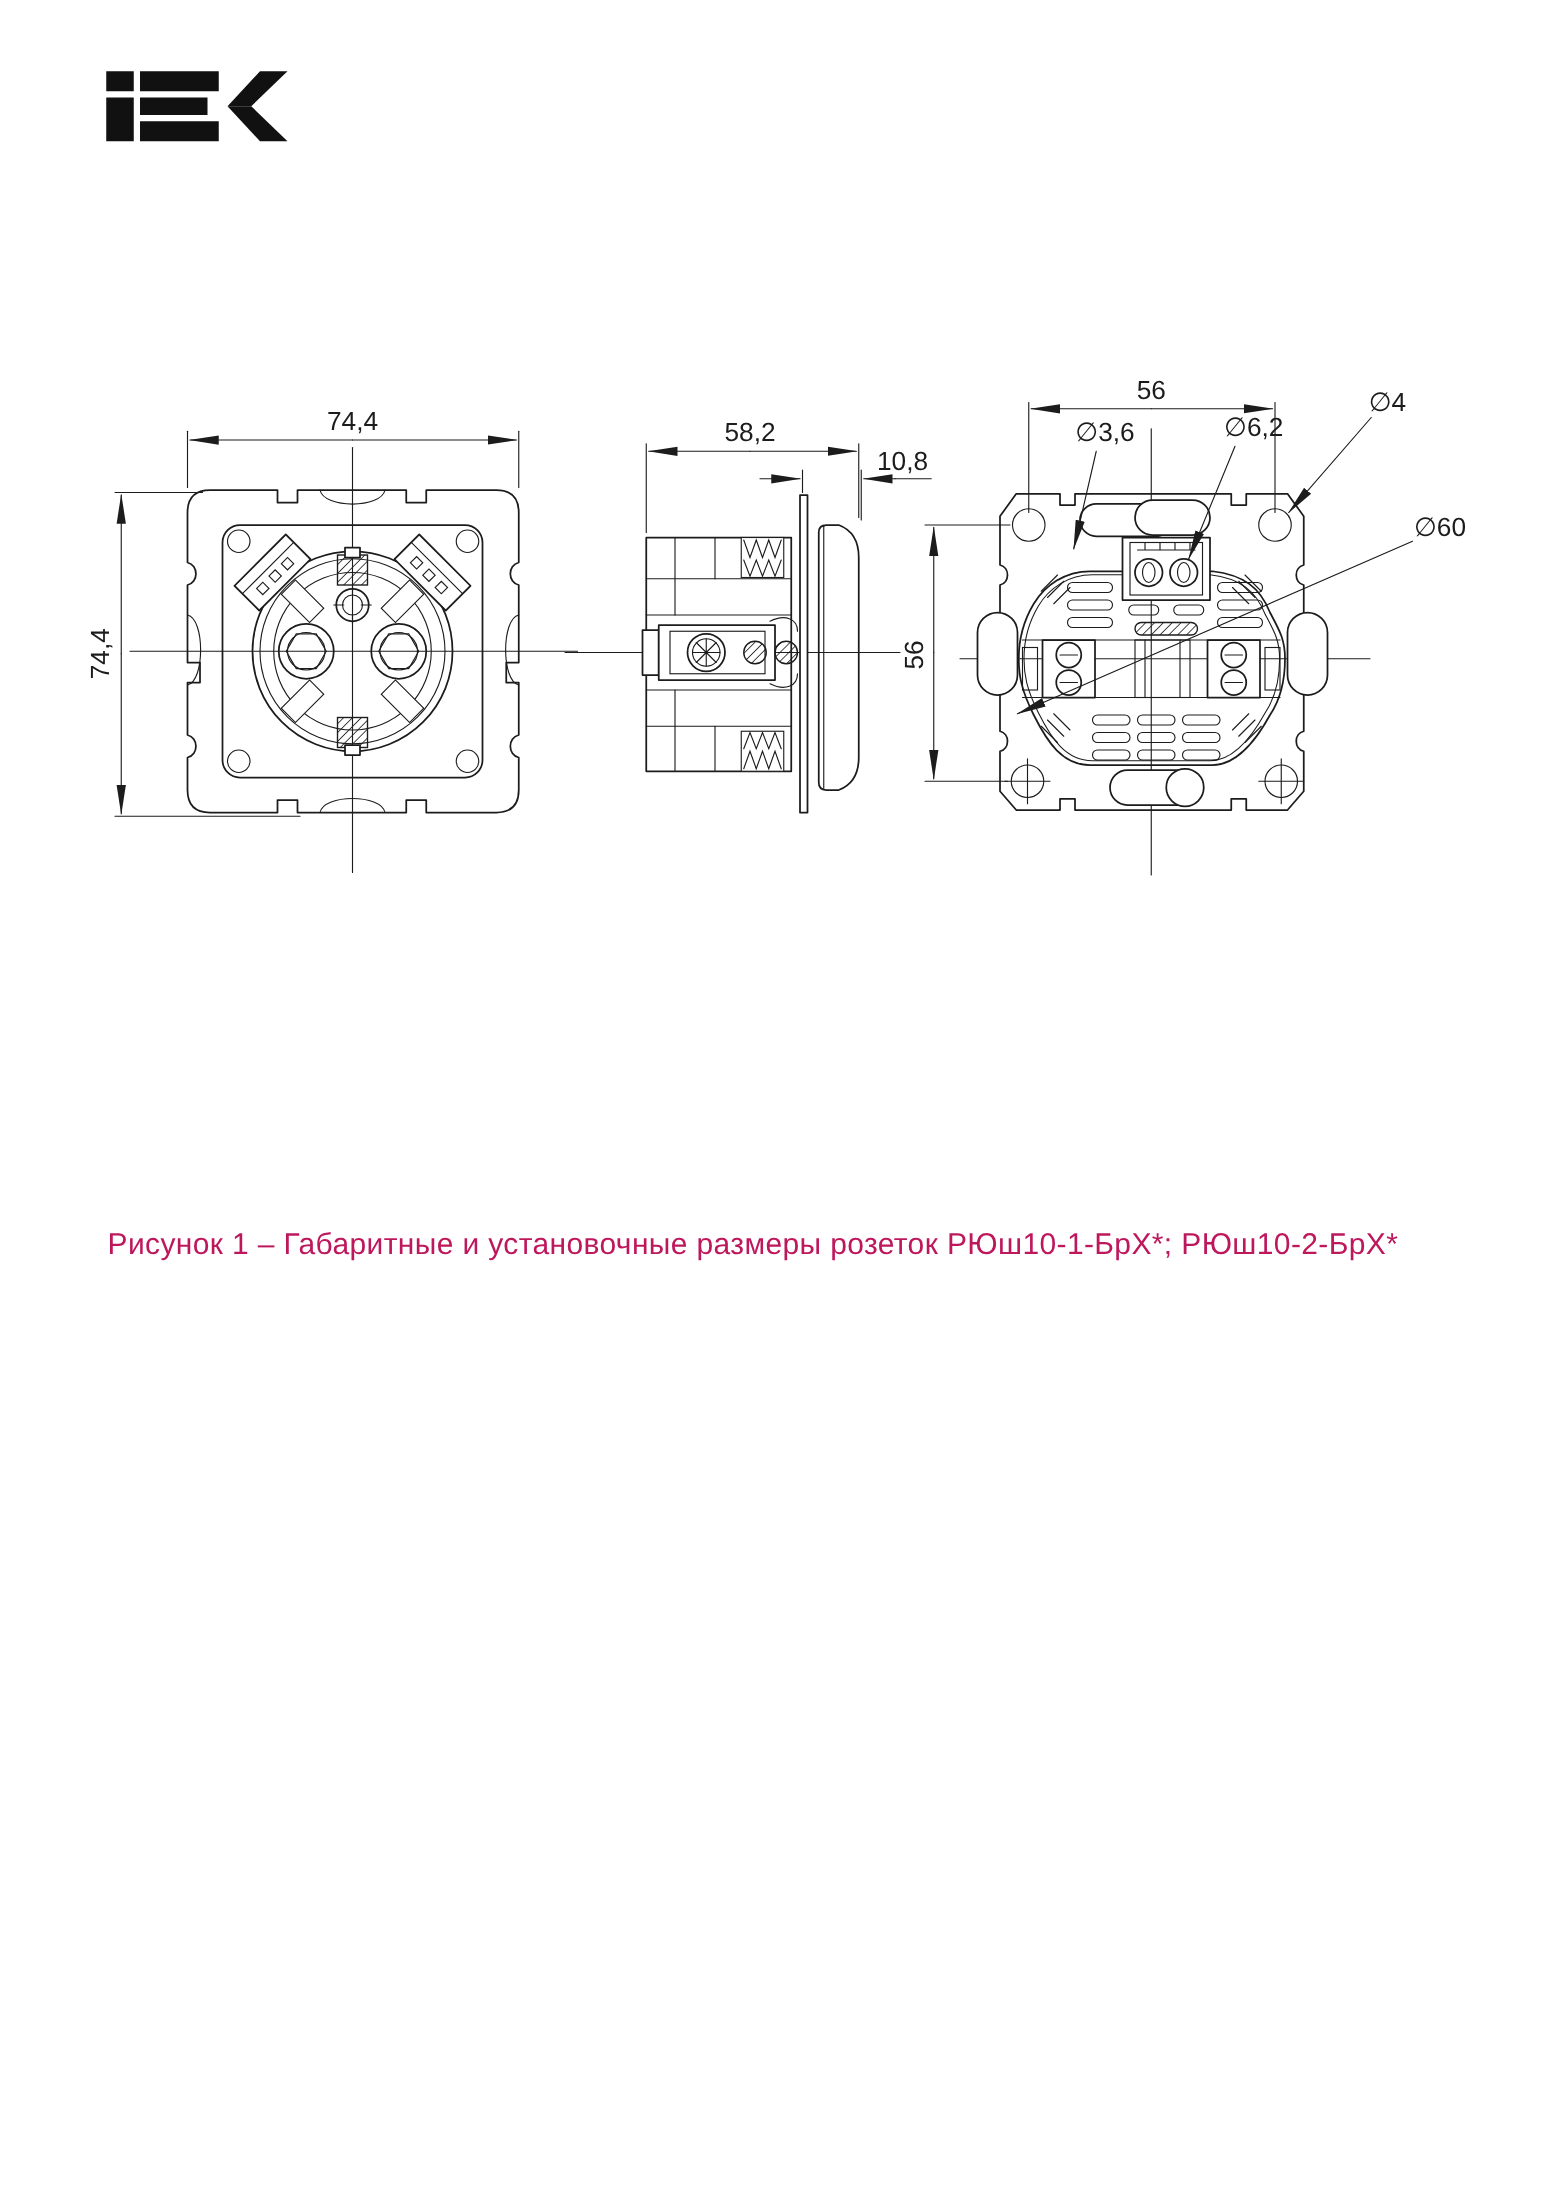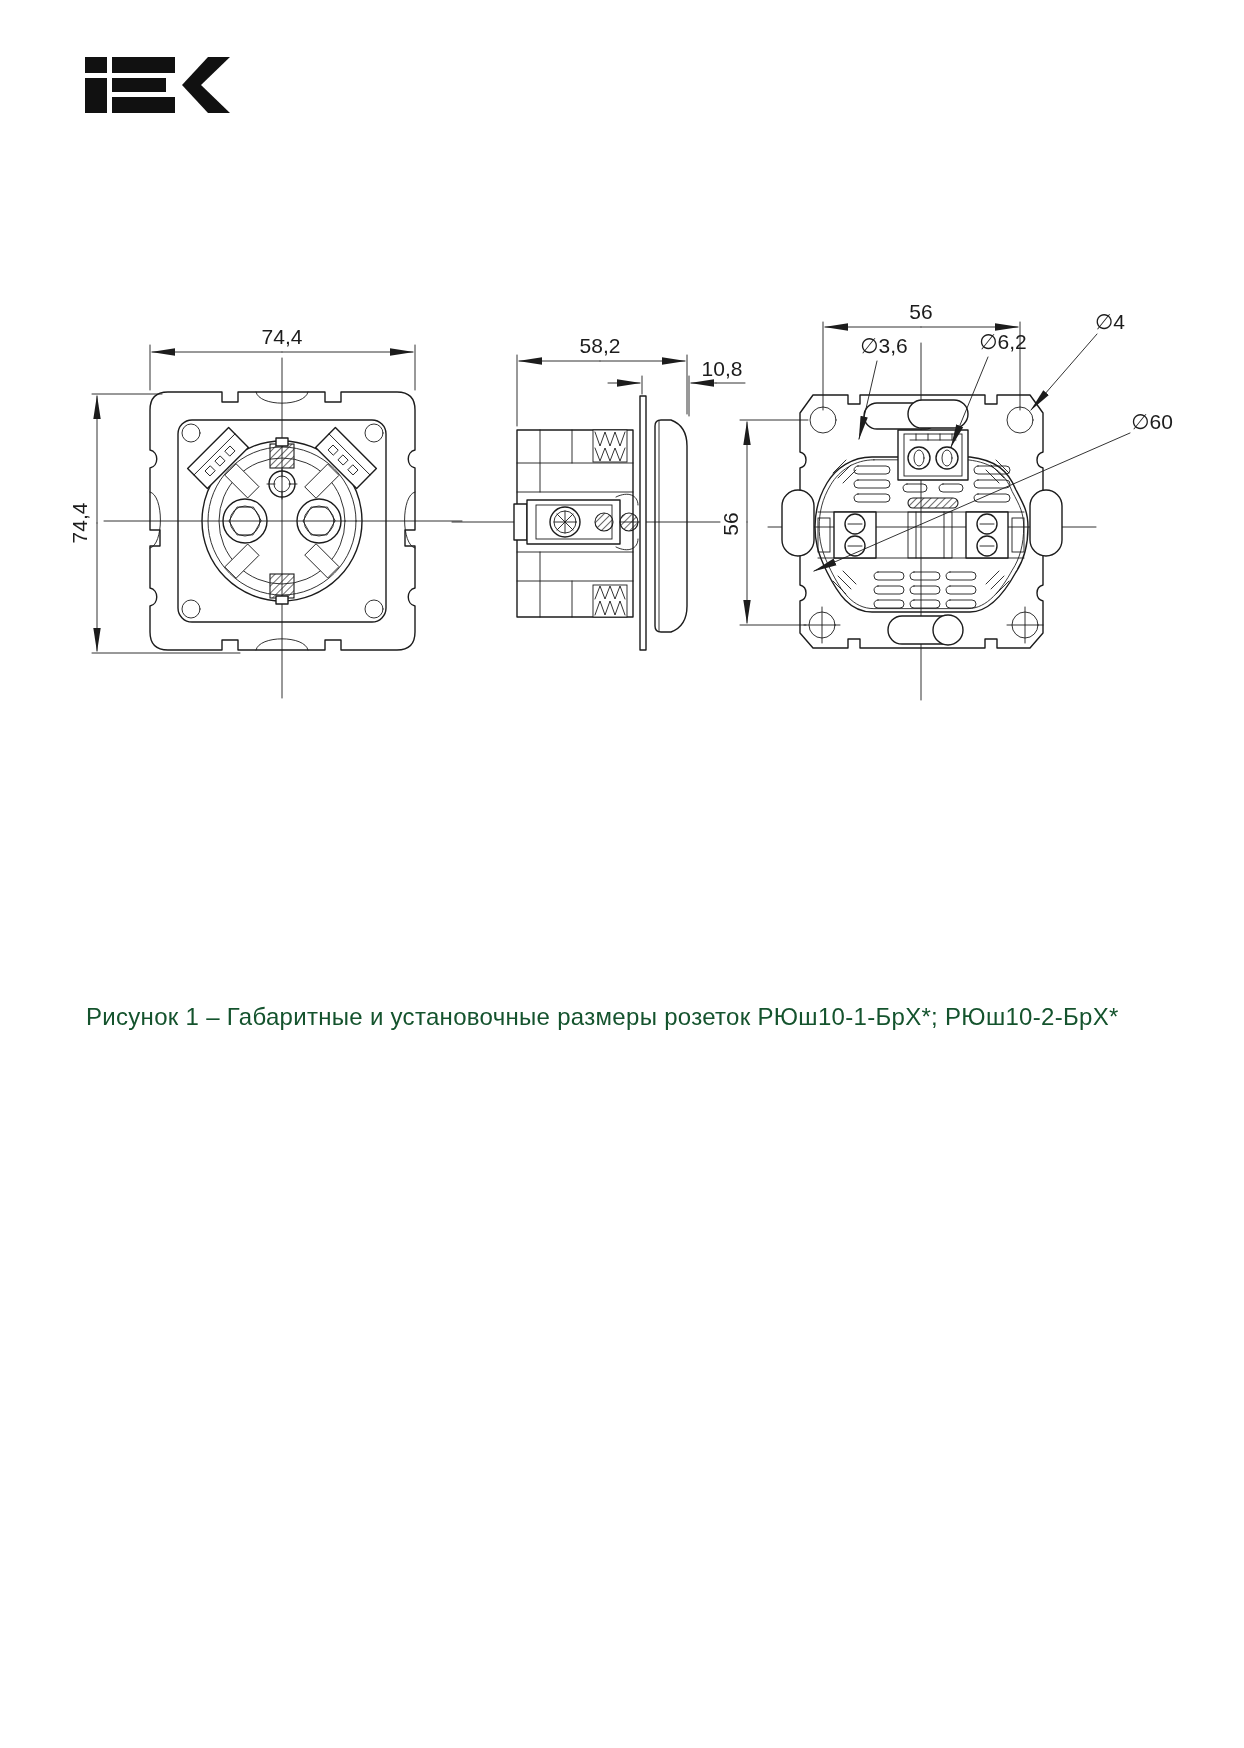--- a/index.html
+++ b/index.html
@@ -1,19 +1,19 @@
 <!DOCTYPE html>
 <html><head>
 <meta charset="utf-8">
 <style>
   html,body{margin:0;padding:0;background:#ffffff;}
   #page{position:relative;width:1244px;height:1748px;background:#ffffff;overflow:hidden;
         font-family:"Liberation Sans",sans-serif;}
   #caption{position:absolute;left:86px;top:982px;width:1110px;white-space:nowrap;
-           font-size:24px;letter-spacing:0.3px;color:#14532d;margin-top:21px;}
+           font-size:24px;letter-spacing:0.3px;color:#be185d;}
   svg{position:absolute;left:0;top:0;}
   .ol{stroke:#1c1c1c;stroke-width:1.4;fill:none;stroke-linejoin:round;stroke-linecap:round;}
   .ow{stroke:#1c1c1c;stroke-width:1.4;fill:#ffffff;stroke-linejoin:round;}
   .tl{stroke:#1c1c1c;stroke-width:0.9;fill:none;stroke-linecap:round;}
   .hz{stroke:#1c1c1c;stroke-width:1.1;fill:url(#hatch);}
   .dim{font-family:"Liberation Sans",sans-serif;font-size:21px;fill:#1c1c1c;}
   .logo{fill:#111111;}
 </style>
 </head>
 <body>

